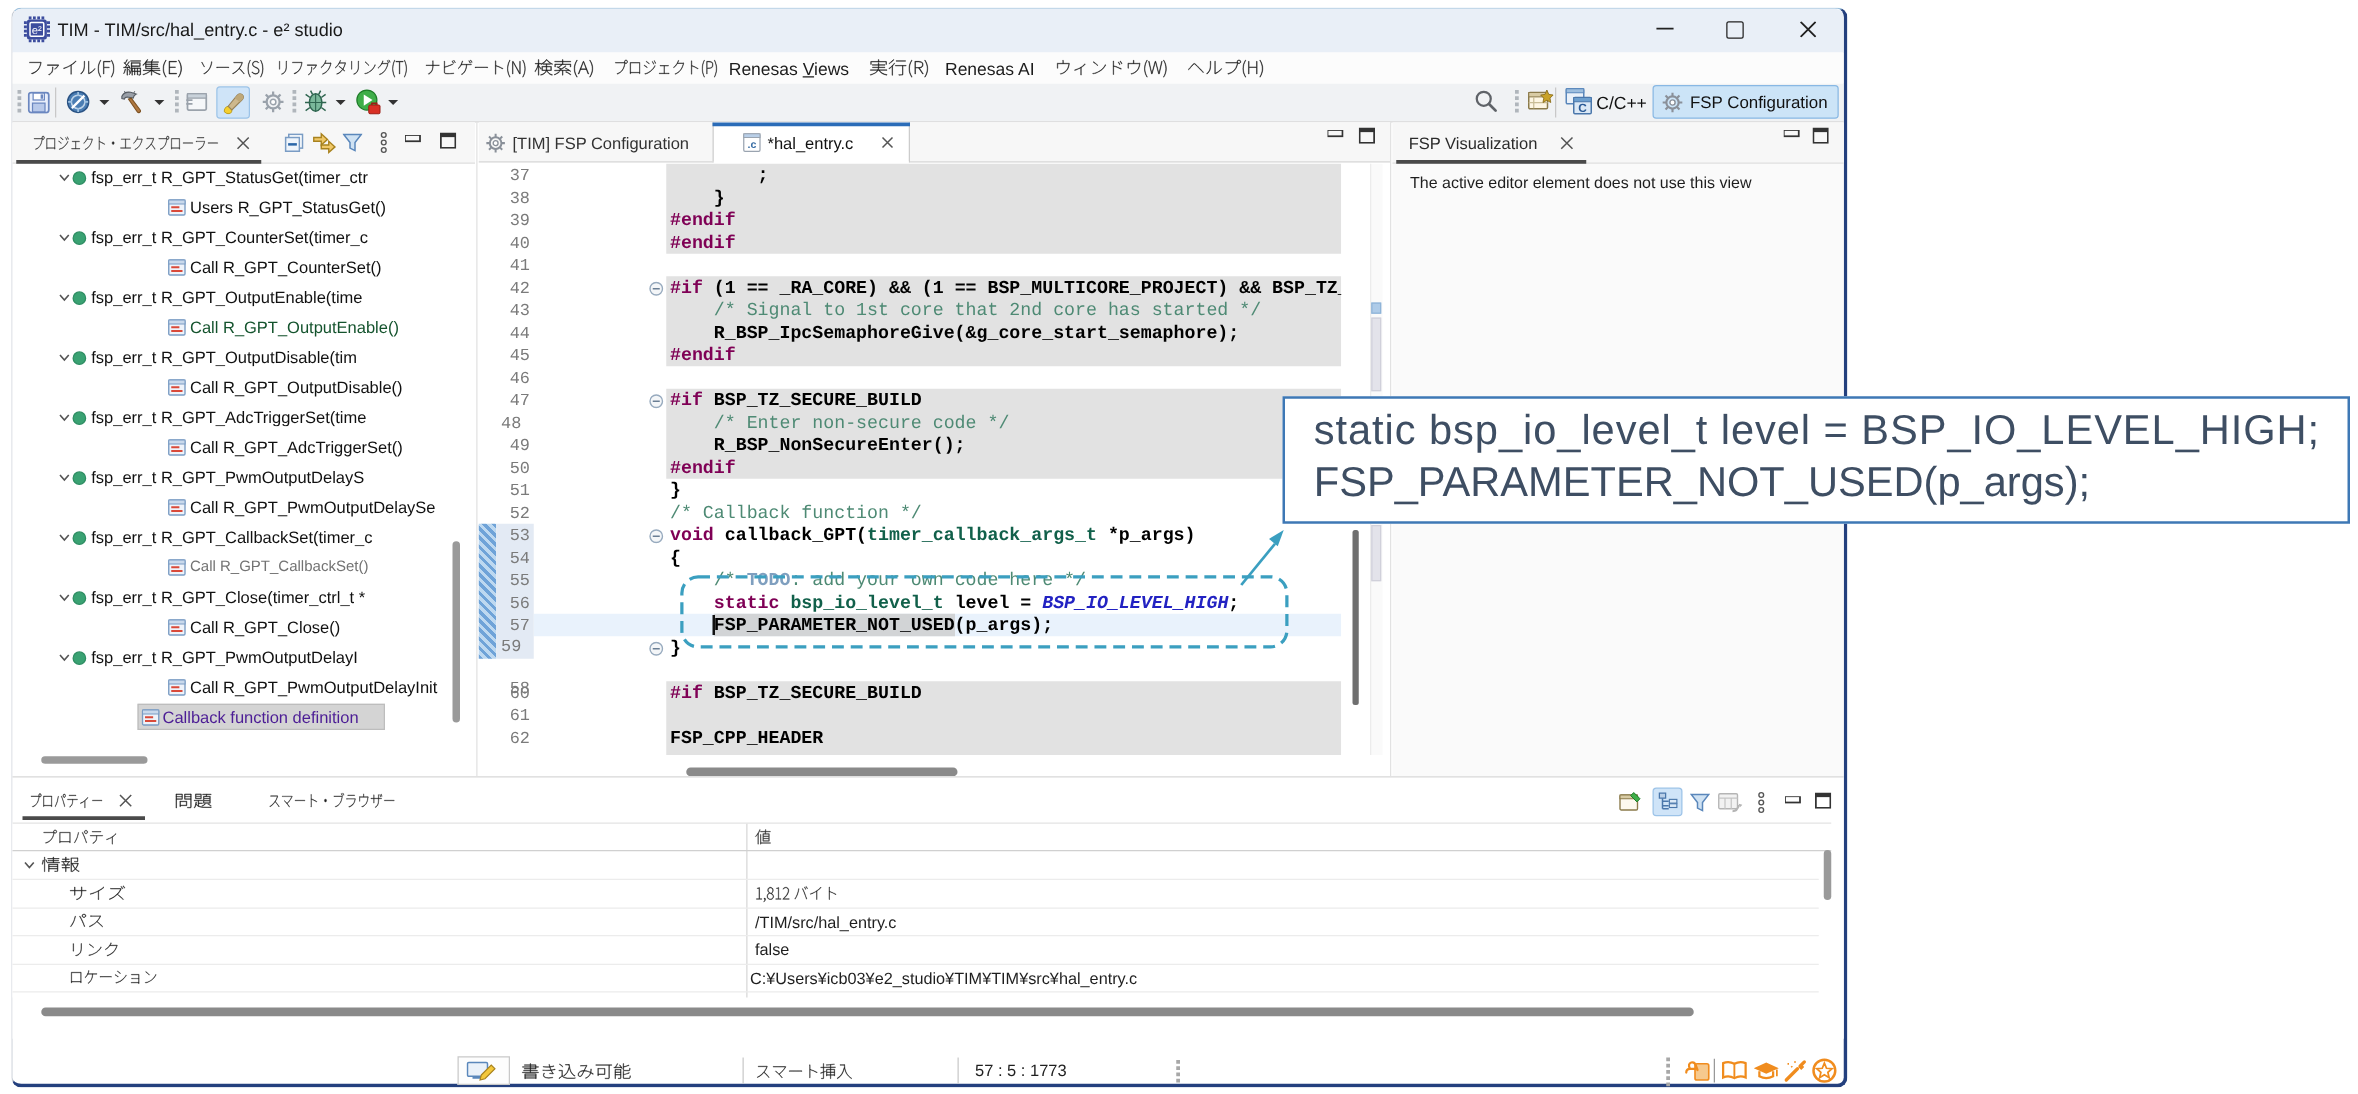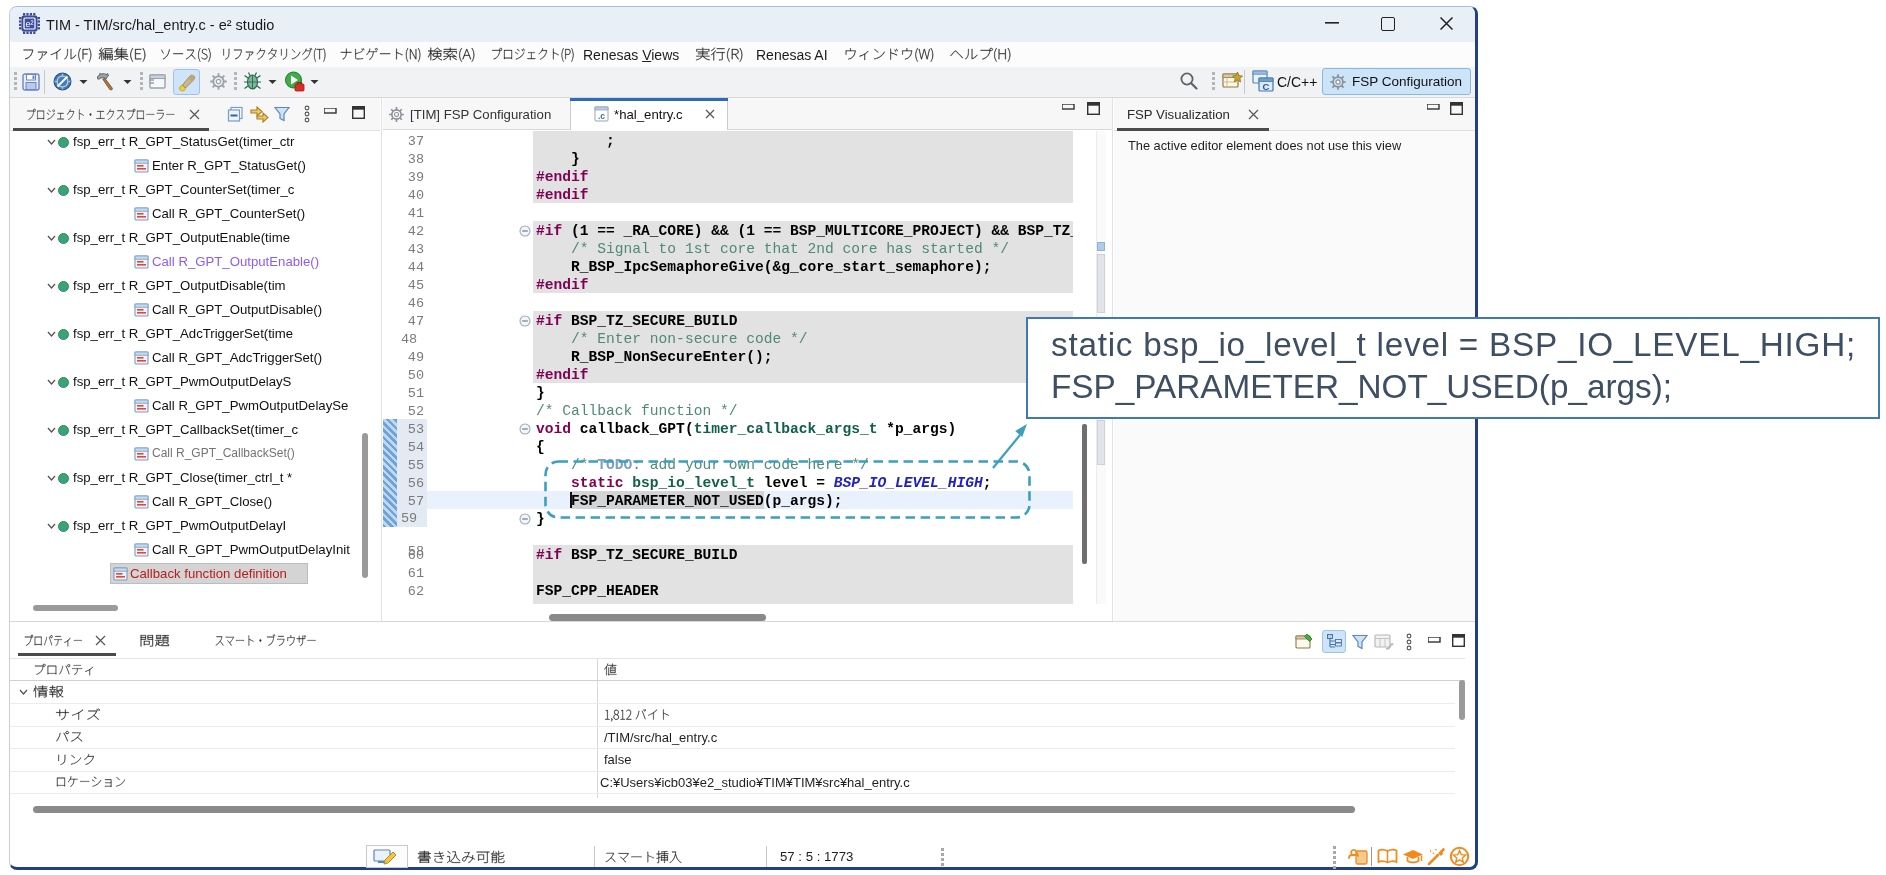--- a/index.html
+++ b/index.html
@@ -248,21 +248,21 @@
     <path d="M1 1 L4.5 5 L8 1" fill="none" stroke="#555" stroke-width="1.3"></path>
   </svg>
 <div class="ab" style="left:58px;top:136.5px;width:11px;height:11px;border-radius:6px;background:#3aa273;border:1px solid #2e8e63;box-sizing:border-box;"></div>
 <div class="t" style="left:73px;top:133.5px;font-size:13.2px;color:#111;width:297px;overflow:hidden;">fsp_err_t R_GPT_StatusGet(timer_ctr</div>
 <svg class="ab" style="left:134px;top:158.5px" width="15" height="15" viewBox="0 0 15 15">
 <rect x="1" y="1" width="13" height="12" rx="1" fill="#eef3fa" stroke="#7a9cc4" stroke-width="1.1"></rect>
 <rect x="1" y="1" width="13" height="3.2" fill="#c9d9ec" stroke="#7a9cc4" stroke-width="0.8"></rect>
 <rect x="3" y="6" width="6.5" height="1.6" fill="#d94a3a"></rect>
 <rect x="3" y="9" width="9" height="1.6" fill="#d94a3a"></rect>
   </svg>
-<div class="t" style="left:152px;top:157.5px;font-size:13.2px;color:#111;">Enter R_GPT_StatusGet()</div>
+<div class="t" style="left:152px;top:157.5px;font-size:13.2px;color:#111;">Users R_GPT_StatusGet()</div>
 <svg class="ab" style="left:47px;top:186.5px" width="9" height="7" viewBox="0 0 9 7">
     <path d="M1 1 L4.5 5 L8 1" fill="none" stroke="#555" stroke-width="1.3"></path>
   </svg>
 <div class="ab" style="left:58px;top:184.5px;width:11px;height:11px;border-radius:6px;background:#3aa273;border:1px solid #2e8e63;box-sizing:border-box;"></div>
 <div class="t" style="left:73px;top:181.5px;font-size:13.2px;color:#111;width:297px;overflow:hidden;">fsp_err_t R_GPT_CounterSet(timer_c</div>
 <svg class="ab" style="left:134px;top:206.5px" width="15" height="15" viewBox="0 0 15 15">
 <rect x="1" y="1" width="13" height="12" rx="1" fill="#eef3fa" stroke="#7a9cc4" stroke-width="1.1"></rect>
 <rect x="1" y="1" width="13" height="3.2" fill="#c9d9ec" stroke="#7a9cc4" stroke-width="0.8"></rect>
 <rect x="3" y="6" width="6.5" height="1.6" fill="#d94a3a"></rect>
 <rect x="3" y="9" width="9" height="1.6" fill="#d94a3a"></rect>
@@ -272,21 +272,21 @@
     <path d="M1 1 L4.5 5 L8 1" fill="none" stroke="#555" stroke-width="1.3"></path>
   </svg>
 <div class="ab" style="left:58px;top:232.5px;width:11px;height:11px;border-radius:6px;background:#3aa273;border:1px solid #2e8e63;box-sizing:border-box;"></div>
 <div class="t" style="left:73px;top:229.5px;font-size:13.2px;color:#111;width:297px;overflow:hidden;">fsp_err_t R_GPT_OutputEnable(time</div>
 <svg class="ab" style="left:134px;top:254.5px" width="15" height="15" viewBox="0 0 15 15">
 <rect x="1" y="1" width="13" height="12" rx="1" fill="#eef3fa" stroke="#7a9cc4" stroke-width="1.1"></rect>
 <rect x="1" y="1" width="13" height="3.2" fill="#c9d9ec" stroke="#7a9cc4" stroke-width="0.8"></rect>
 <rect x="3" y="6" width="6.5" height="1.6" fill="#d94a3a"></rect>
 <rect x="3" y="9" width="9" height="1.6" fill="#d94a3a"></rect>
   </svg>
-<div class="t" style="left:152px;top:253.5px;font-size:13.2px;color:#8b5cf6;">Call R_GPT_OutputEnable()</div>
+<div class="t" style="left:152px;top:253.5px;font-size:13.2px;color:#14532d;">Call R_GPT_OutputEnable()</div>
 <svg class="ab" style="left:47px;top:282.5px" width="9" height="7" viewBox="0 0 9 7">
     <path d="M1 1 L4.5 5 L8 1" fill="none" stroke="#555" stroke-width="1.3"></path>
   </svg>
 <div class="ab" style="left:58px;top:280.5px;width:11px;height:11px;border-radius:6px;background:#3aa273;border:1px solid #2e8e63;box-sizing:border-box;"></div>
 <div class="t" style="left:73px;top:277.5px;font-size:13.2px;color:#111;width:297px;overflow:hidden;">fsp_err_t R_GPT_OutputDisable(tim</div>
 <svg class="ab" style="left:134px;top:302.5px" width="15" height="15" viewBox="0 0 15 15">
 <rect x="1" y="1" width="13" height="12" rx="1" fill="#eef3fa" stroke="#7a9cc4" stroke-width="1.1"></rect>
 <rect x="1" y="1" width="13" height="3.2" fill="#c9d9ec" stroke="#7a9cc4" stroke-width="0.8"></rect>
 <rect x="3" y="6" width="6.5" height="1.6" fill="#d94a3a"></rect>
 <rect x="3" y="9" width="9" height="1.6" fill="#d94a3a"></rect>
@@ -352,21 +352,21 @@
 <rect x="3" y="9" width="9" height="1.6" fill="#d94a3a"></rect>
   </svg>
 <div class="t" style="left:152px;top:541.5px;font-size:13.2px;color:#111;">Call R_GPT_PwmOutputDelayInit</div>
 <div class="ab" style="left:110px;top:563px;width:198px;height:21px;background:#d4d4d4;border:1px solid #bdbdbd;box-sizing:border-box;"></div>
 <svg class="ab" style="left:113px;top:566.5px" width="15" height="15" viewBox="0 0 15 15">
 <rect x="1" y="1" width="13" height="12" rx="1" fill="#eef3fa" stroke="#7a9cc4" stroke-width="1.1"></rect>
 <rect x="1" y="1" width="13" height="3.2" fill="#c9d9ec" stroke="#7a9cc4" stroke-width="0.8"></rect>
 <rect x="3" y="6" width="6.5" height="1.6" fill="#d94a3a"></rect>
 <rect x="3" y="9" width="9" height="1.6" fill="#d94a3a"></rect>
   </svg>
-<div class="t" style="left:130px;top:565.5px;font-size:13.2px;color:#b91c1c;">Callback function definition</div>
+<div class="t" style="left:130px;top:565.5px;font-size:13.2px;color:#4c1d95;">Callback function definition</div>
 <div class="ab" style="left:362px;top:433px;width:6px;height:145px;background:#9a9a9a;border-radius:3px;"></div>
 <div class="ab" style="left:33px;top:605px;width:85px;height:6px;background:#9a9a9a;border-radius:3px;"></div>
 <div class="ab" style="left:381px;top:98px;width:1px;height:523px;background:#e2e2e2;"></div>
 <div class="ab" style="left:1112px;top:98px;width:1px;height:523px;background:#e2e2e2;"></div>
 <div class="ab" style="left:383px;top:98px;width:729px;height:523px;background:#fff;"></div>
 <div class="ab" style="left:383px;top:98px;width:729px;height:32px;background:#f7f7f7;border-bottom:1px solid #d8d8d8;box-sizing:border-box;"></div>
 <svg class="ab" style="left:388px;top:106px" width="17" height="17" viewBox="0 0 19 19">
 <g fill="none" stroke="#8a9099" stroke-width="1.8">
 <circle cx="9.5" cy="9.5" r="5.2"></circle>
 <path d="M9.5 1.2 v3 M9.5 14.8 v3 M1.2 9.5 h3 M14.8 9.5 h3 M3.6 3.6 l2.1 2.1 M13.3 13.3 l2.1 2.1 M15.4 3.6 l-2.1 2.1 M5.7 13.3 l-2.1 2.1"></path>

